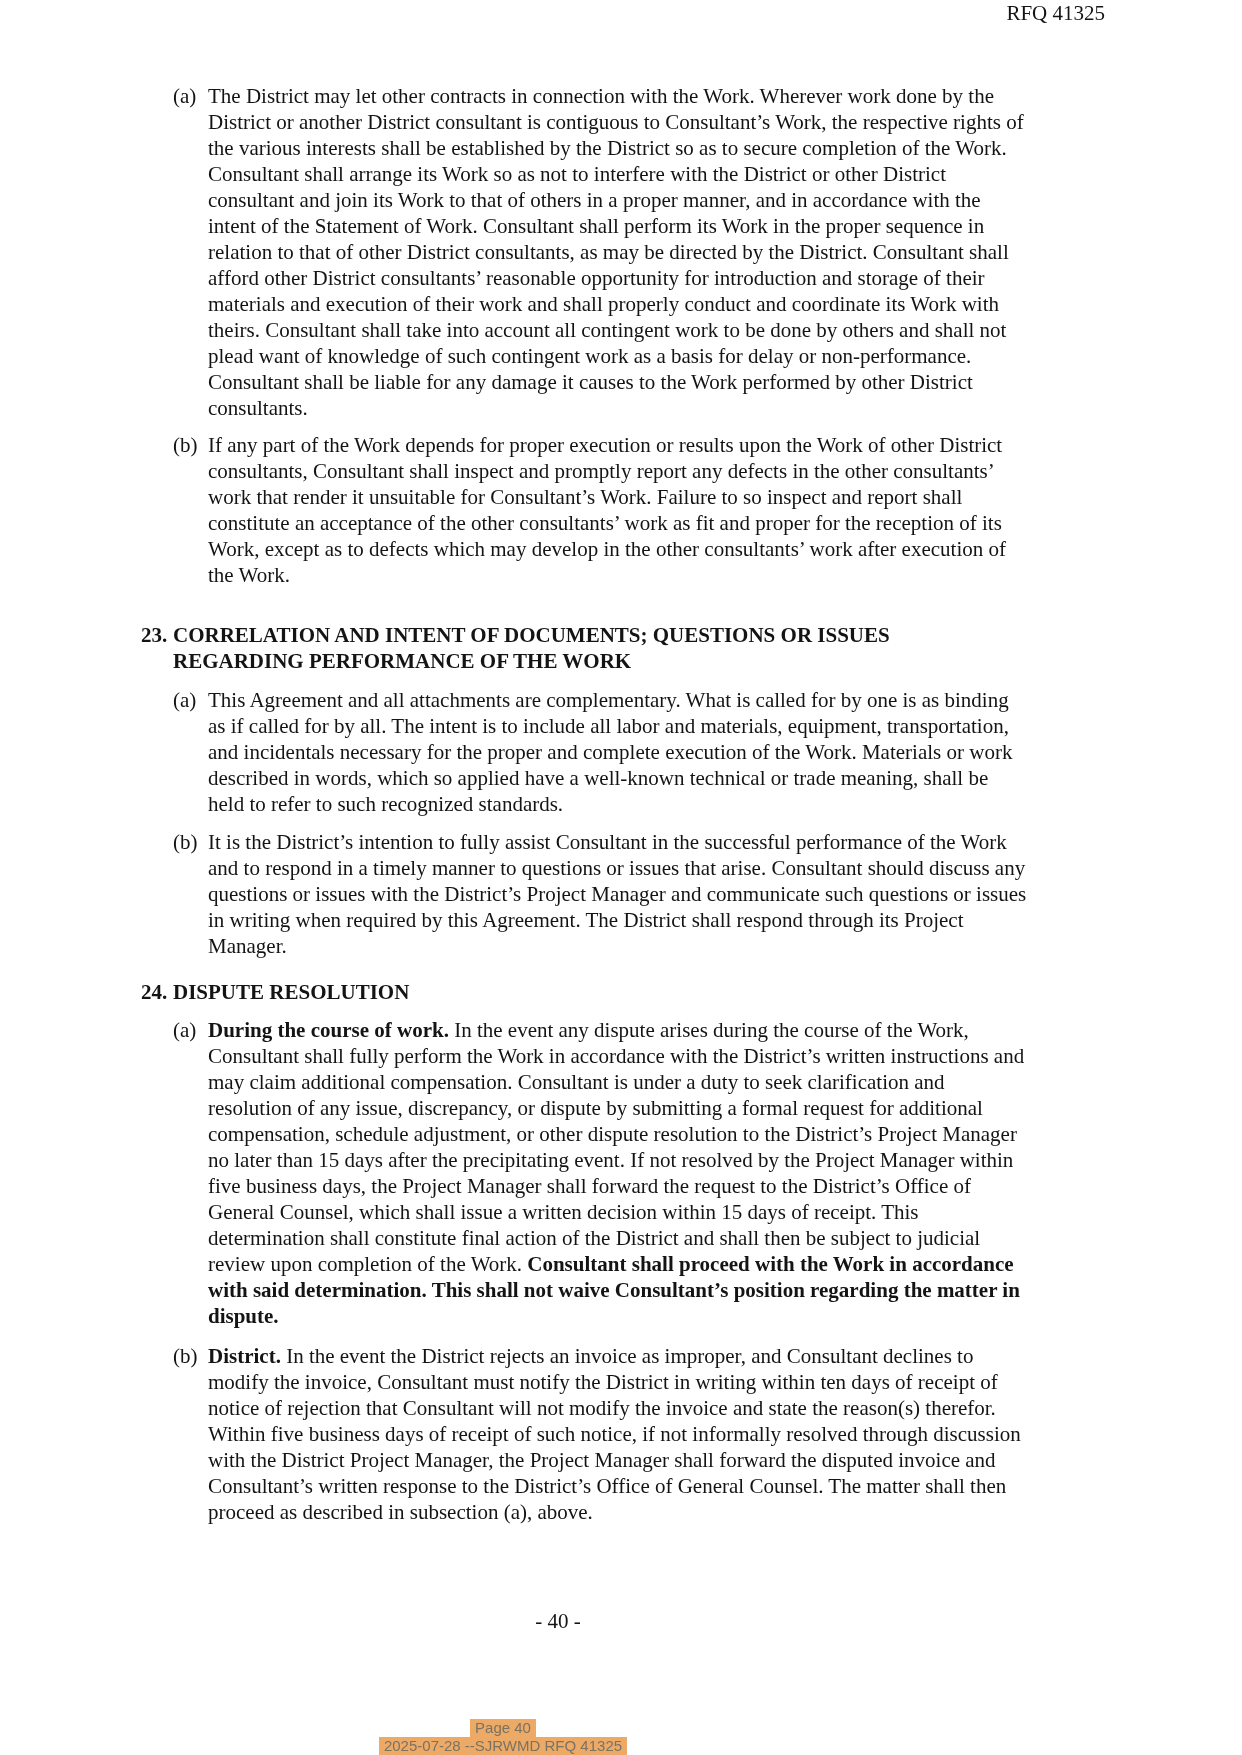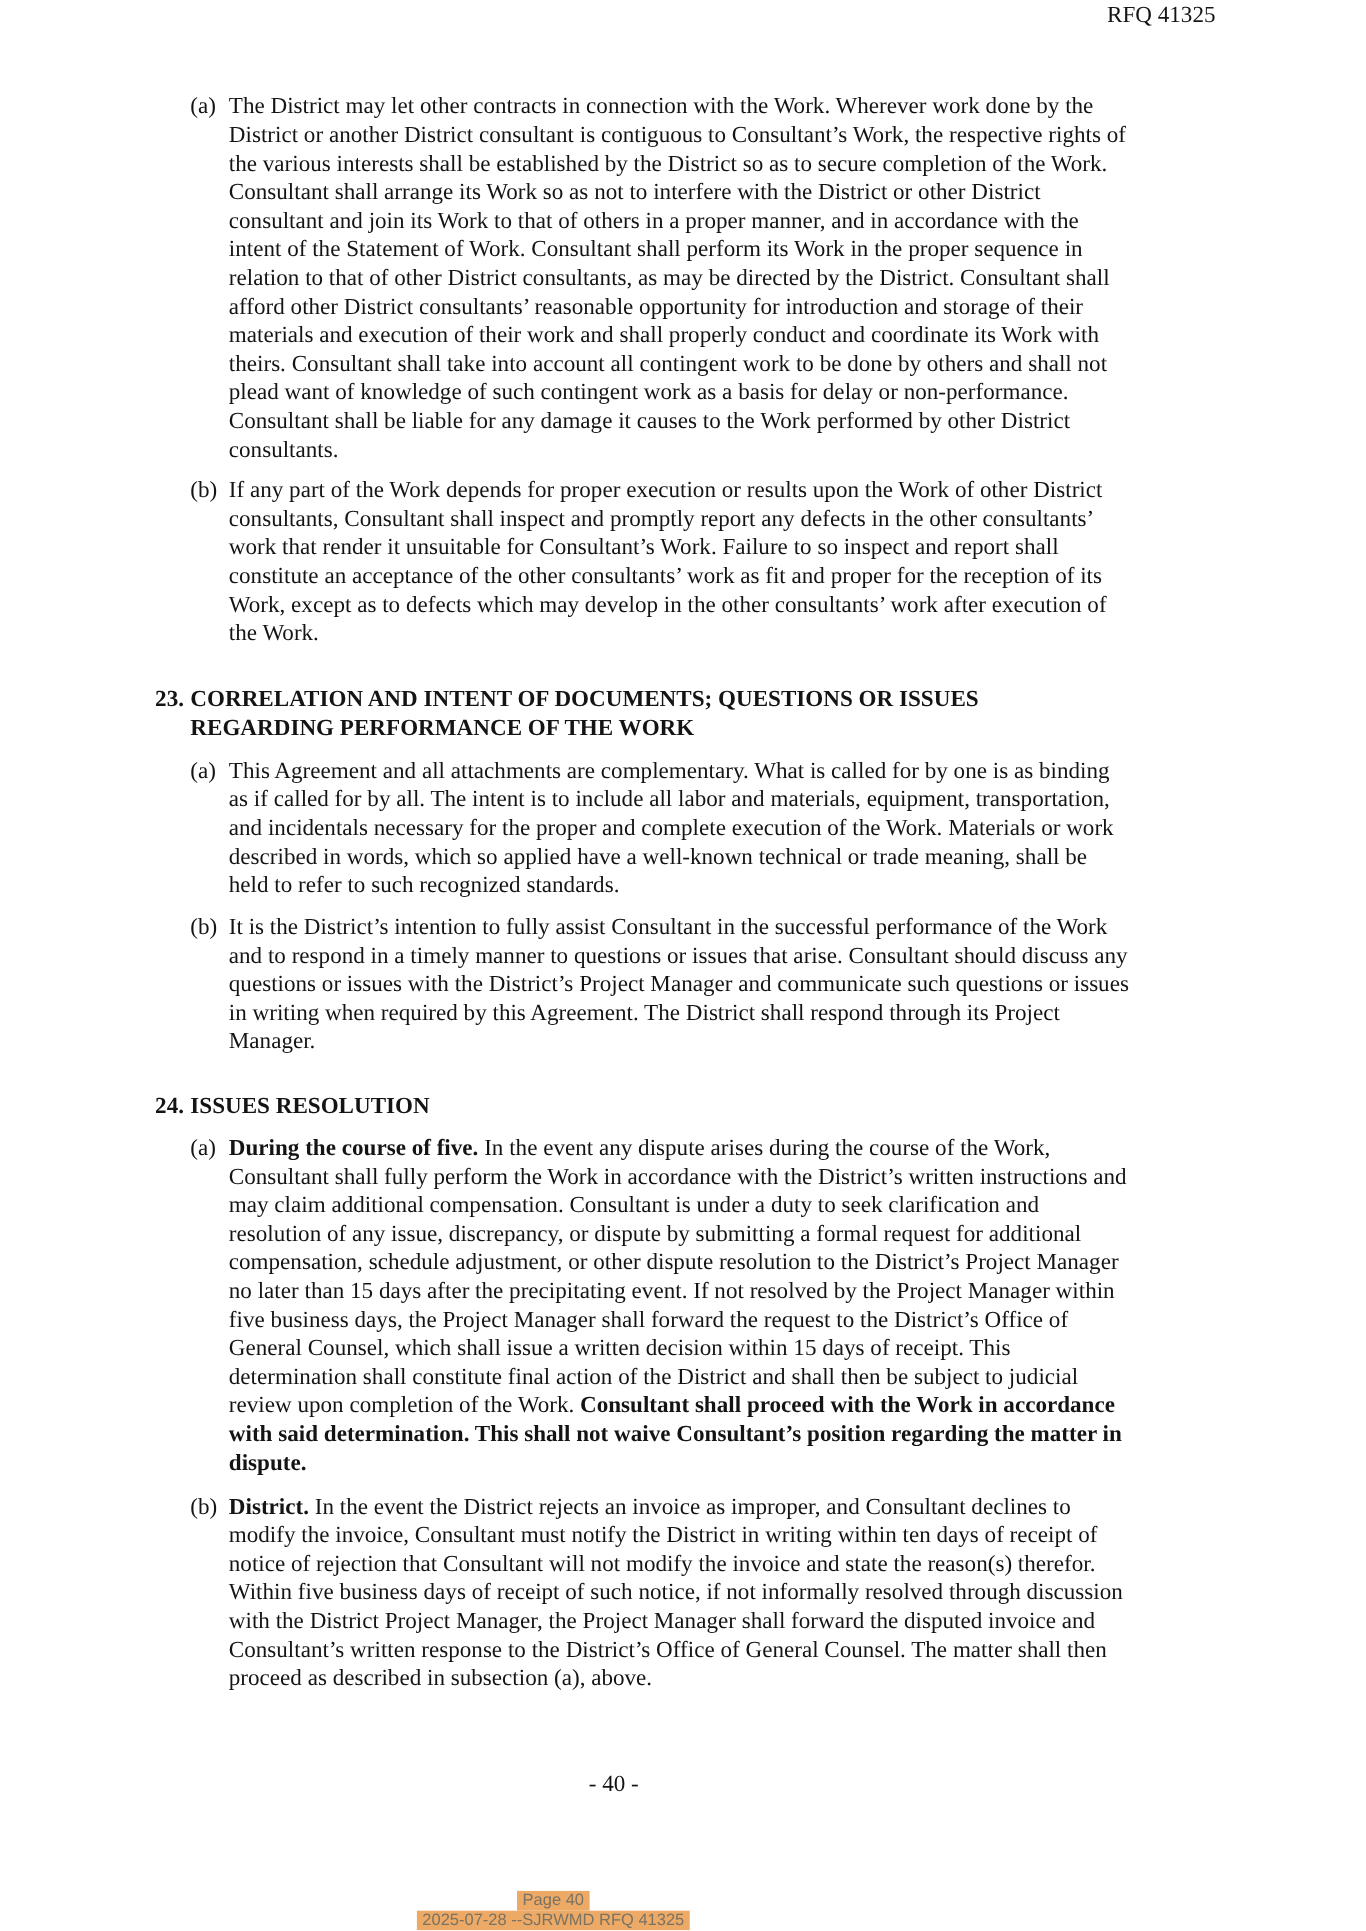--- a/index.html
+++ b/index.html
@@ -21,21 +21,21 @@
   .ptext { white-space: pre-line; width: 940px; }
   .sect { position: relative; padding-left: 36px; font-weight: bold; }
   .sect .num { position: absolute; left: 4px; top: 0; }
   .sect .title { white-space: pre-line; display: block; width: 940px; }
   .mt-first { margin-top: 57px; }
   .mt-para { margin-top: 11px; }
   .mt-para13 { margin-top: 13px; }
   .mt-para12 { margin-top: 12px; }
   .mt-para14 { margin-top: 14px; }
   .mt-sect { margin-top: 34px; }
-  .mt-sect2 { margin-top: 33px; }
+  .mt-sect2 { margin-top: 20px; }
   .footer {
     position: absolute; top: 1608px; left: 0; width: 1116px;
     text-align: center;
   }
   .stamp {
     position: absolute; bottom: 0; left: 0; width: 1032px;
     text-align: center;
     font-family: "Liberation Sans", sans-serif;
     font-size: 15px; line-height: 18px;
     color: #7a7263;
@@ -104,26 +104,26 @@
       <span class="marker">(b)</span>
       <div class="ptext"><b></b><span>It is the District’s intention to fully assist Consultant in the successful performance of the Work
 and to respond in a timely manner to questions or issues that arise. Consultant should discuss any
 questions or issues with the District’s Project Manager and communicate such questions or issues
 in writing when required by this Agreement. The District shall respond through its Project
 Manager.</span><b></b></div>
     </div>
 
     <div class="sect mt-sect2">
       <span class="num">24.</span>
-      <span class="title">ISSUES RESOLUTION</span>
+      <span class="title">DISPUTE RESOLUTION</span>
     </div>
 
     <div class="para mt-para12">
       <span class="marker">(a)</span>
-      <div class="ptext"><b>During the course of five.</b><span> In the event any dispute arises during the course of the Work,
+      <div class="ptext"><b>During the course of work.</b><span> In the event any dispute arises during the course of the Work,
 Consultant shall fully perform the Work in accordance with the District’s written instructions and
 may claim additional compensation. Consultant is under a duty to seek clarification and
 resolution of any issue, discrepancy, or dispute by submitting a formal request for additional
 compensation, schedule adjustment, or other dispute resolution to the District’s Project Manager
 no later than 15 days after the precipitating event. If not resolved by the Project Manager within
 five business days, the Project Manager shall forward the request to the District’s Office of
 General Counsel, which shall issue a written decision within 15 days of receipt. This
 determination shall constitute final action of the District and shall then be subject to judicial
 review upon completion of the Work. </span><b>Consultant shall proceed with the Work in accordance
 with said determination. This shall not waive Consultant’s position regarding the matter in

